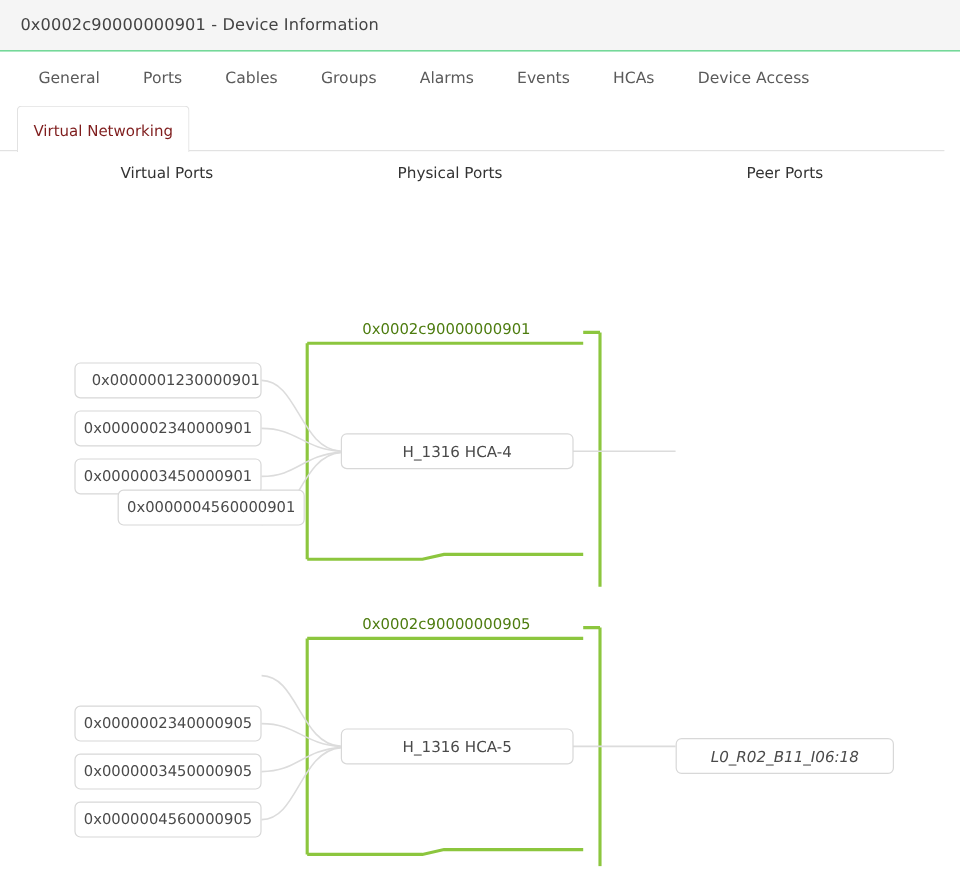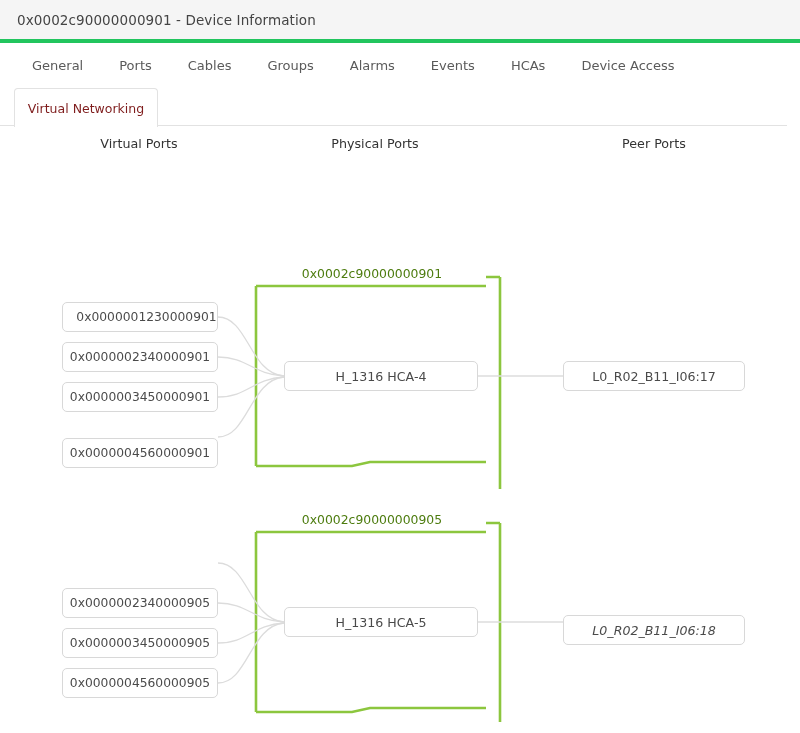--- a/index.html
+++ b/index.html
@@ -13,21 +13,21 @@
     overflow: hidden;
     font-family: "DejaVu Sans", "Liberation Sans", sans-serif;
     color: #3c3c3c;
   }
 
   
   .win-header {
     height: 43px;
     box-sizing: border-box;
     background: #f5f5f5;
-    border-bottom: 4px solid #22c55e;
+    border-bottom: 1px solid #22c55e;
     display: flex;
     align-items: center;
     padding-left: 17px;
   }
   .win-title {
     font-size: 13.5px;
     color: #444444;
     letter-spacing: .1px;
   }
 
@@ -199,25 +199,24 @@
       <path d="M 218,523 C 248,523 250,466 284,463"></path>
     </g>
     <path d="M 466,462 L 563,462" fill="none" stroke="#dcdcdc" stroke-width="1.3"></path>
   </svg>
 
   <div class="grp-title" style="top:106px;">0x0002c90000000901</div>
 
   <div class="node vport" style="top:142px;padding-left:13px;">0x0000001230000901</div>
   <div class="node vport" style="top:182px;">0x0000002340000901</div>
   <div class="node vport" style="top:222px;">0x0000003450000901</div>
-  <div class="node vport" style="top:278px;">0x0000004560000901</div>
+  <div class="node vport" style="top:248px;margin-left:36px;">0x0000004560000901</div>
 
   <div class="node pport" style="top:201px;">H_1316 HCA-4</div>
 
-  <div class="node peer" style="top:201px;">L0_R02_B11_I06:17</div>
 
   <div class="grp-title" style="top:352px;">0x0002c90000000905</div>
 
   <div class="node vport" style="top:428px;">0x0000002340000905</div>
   <div class="node vport" style="top:468px;">0x0000003450000905</div>
   <div class="node vport" style="top:508px;">0x0000004560000905</div>
 
   <div class="node pport" style="top:447px;">H_1316 HCA-5</div>
 
   <div class="node peer" style="top:455px;font-style:italic;">L0_R02_B11_I06:18</div>

